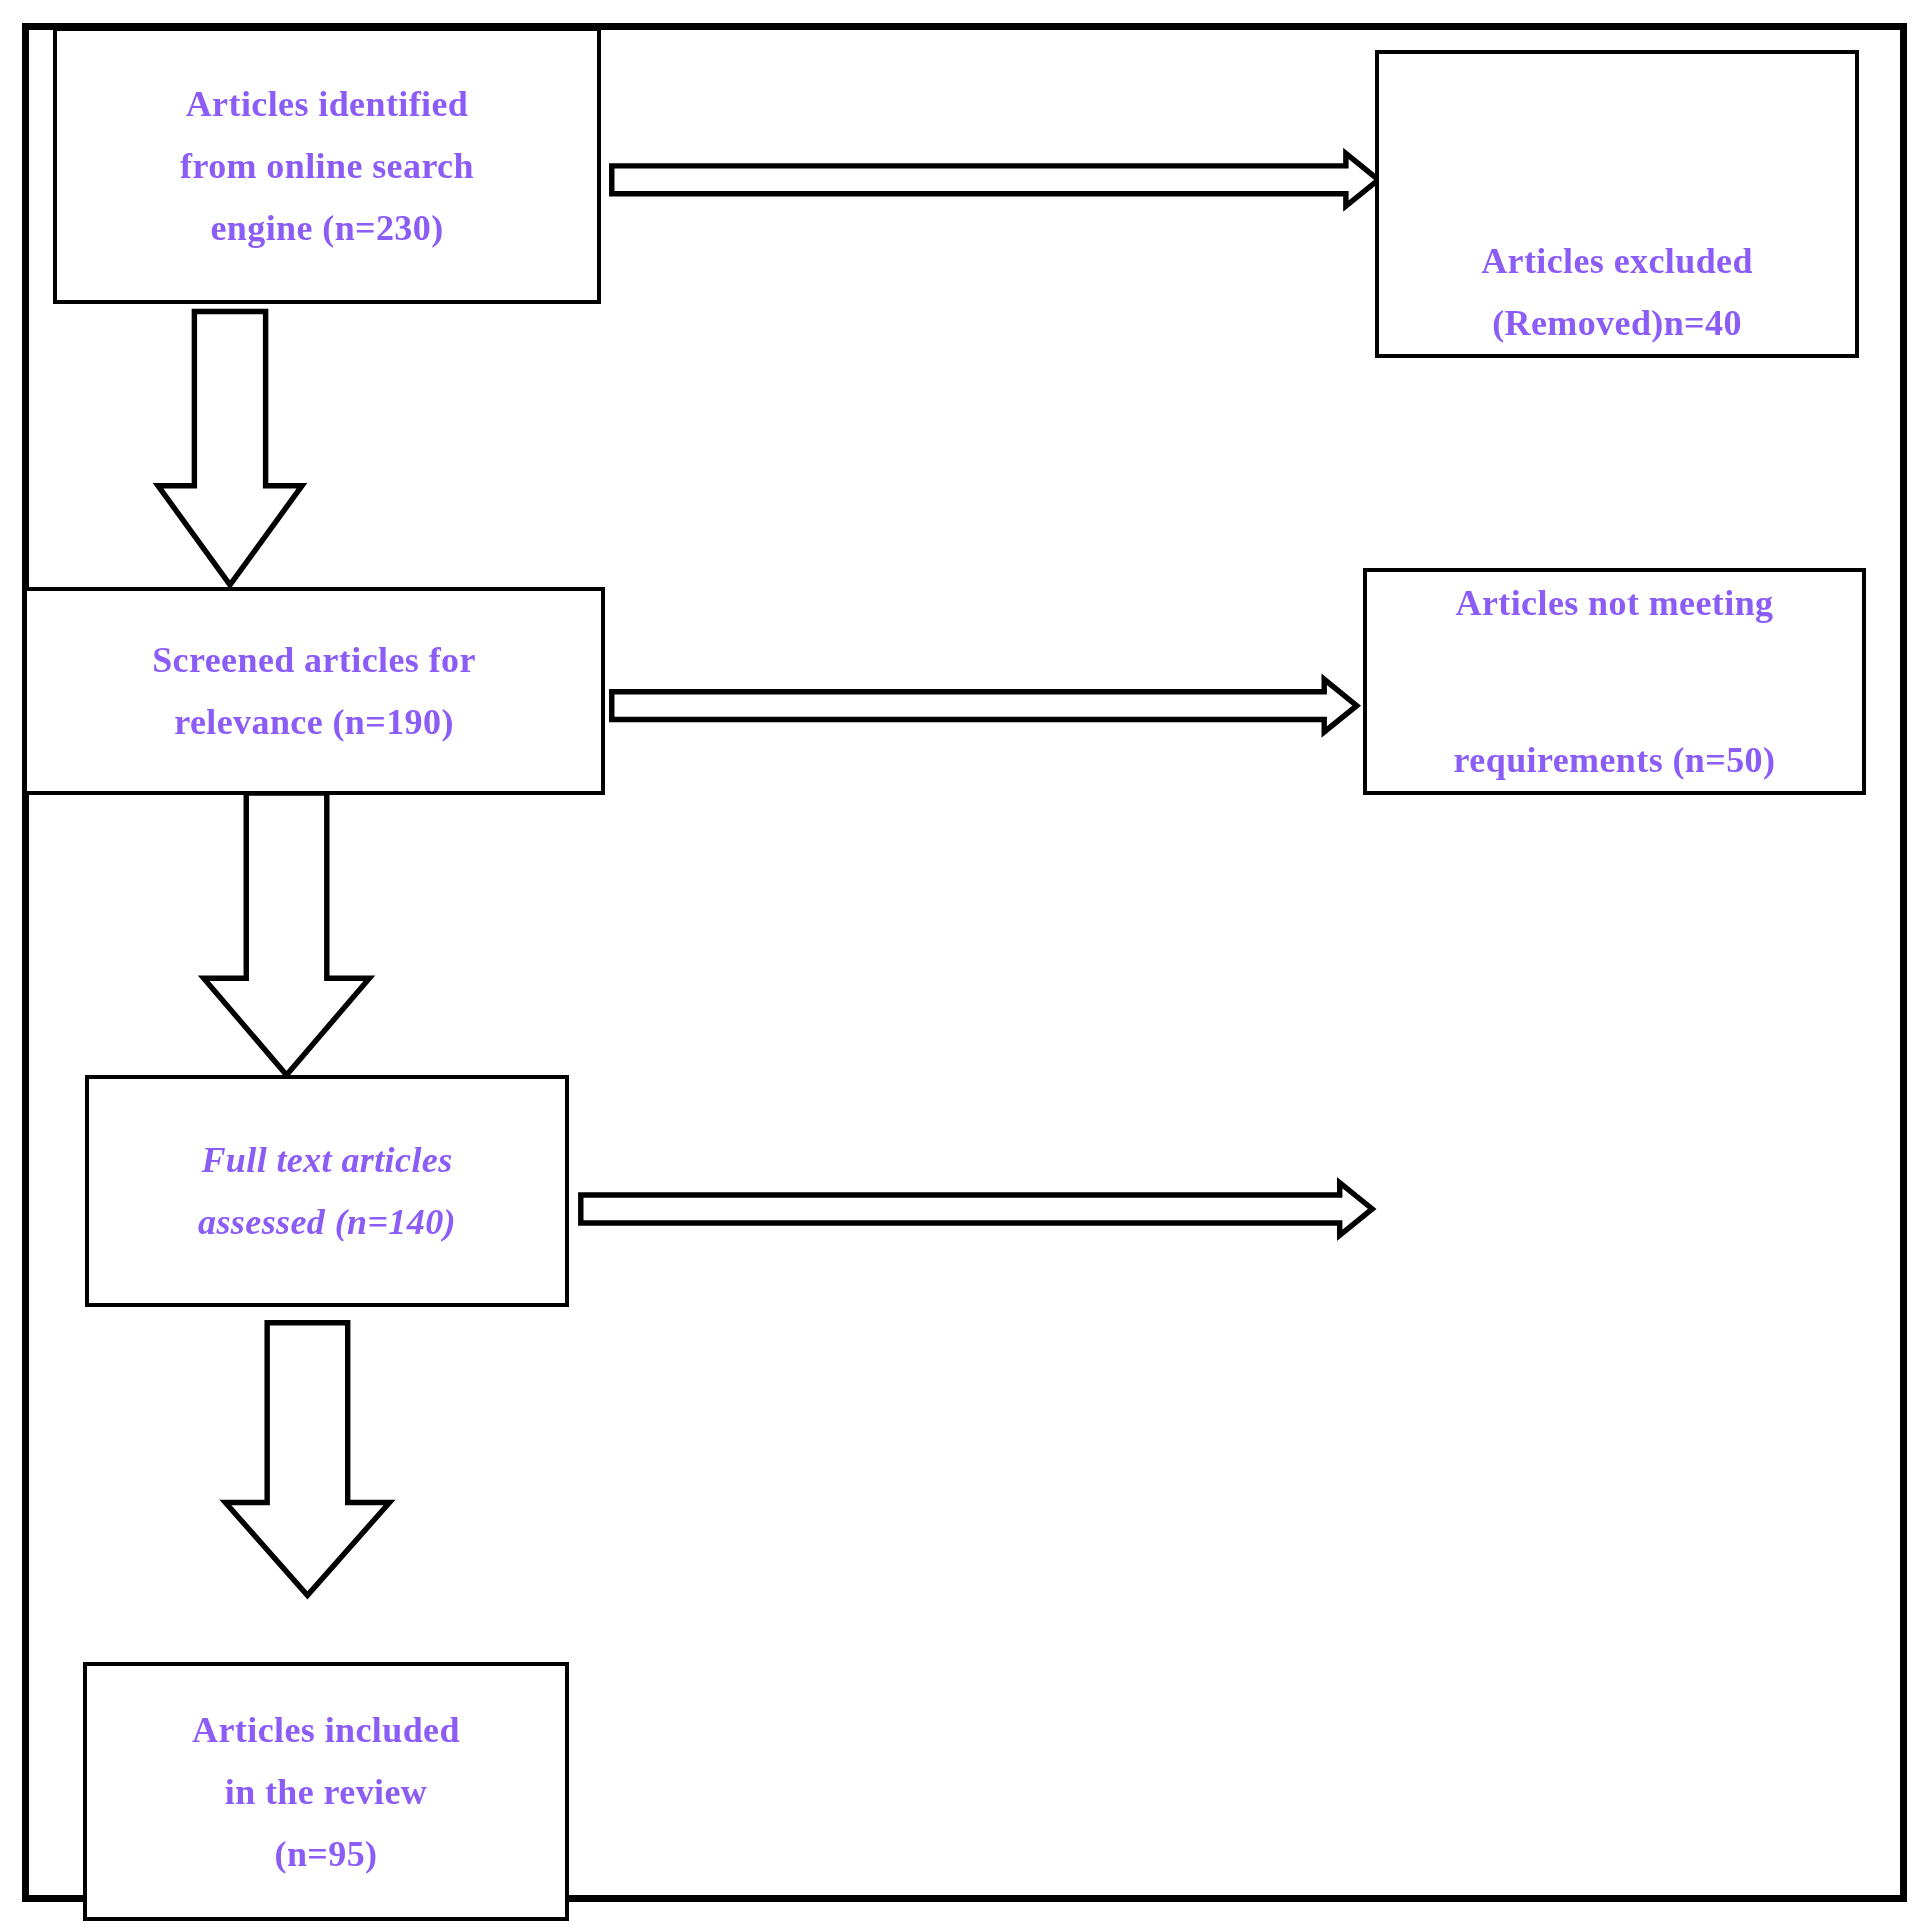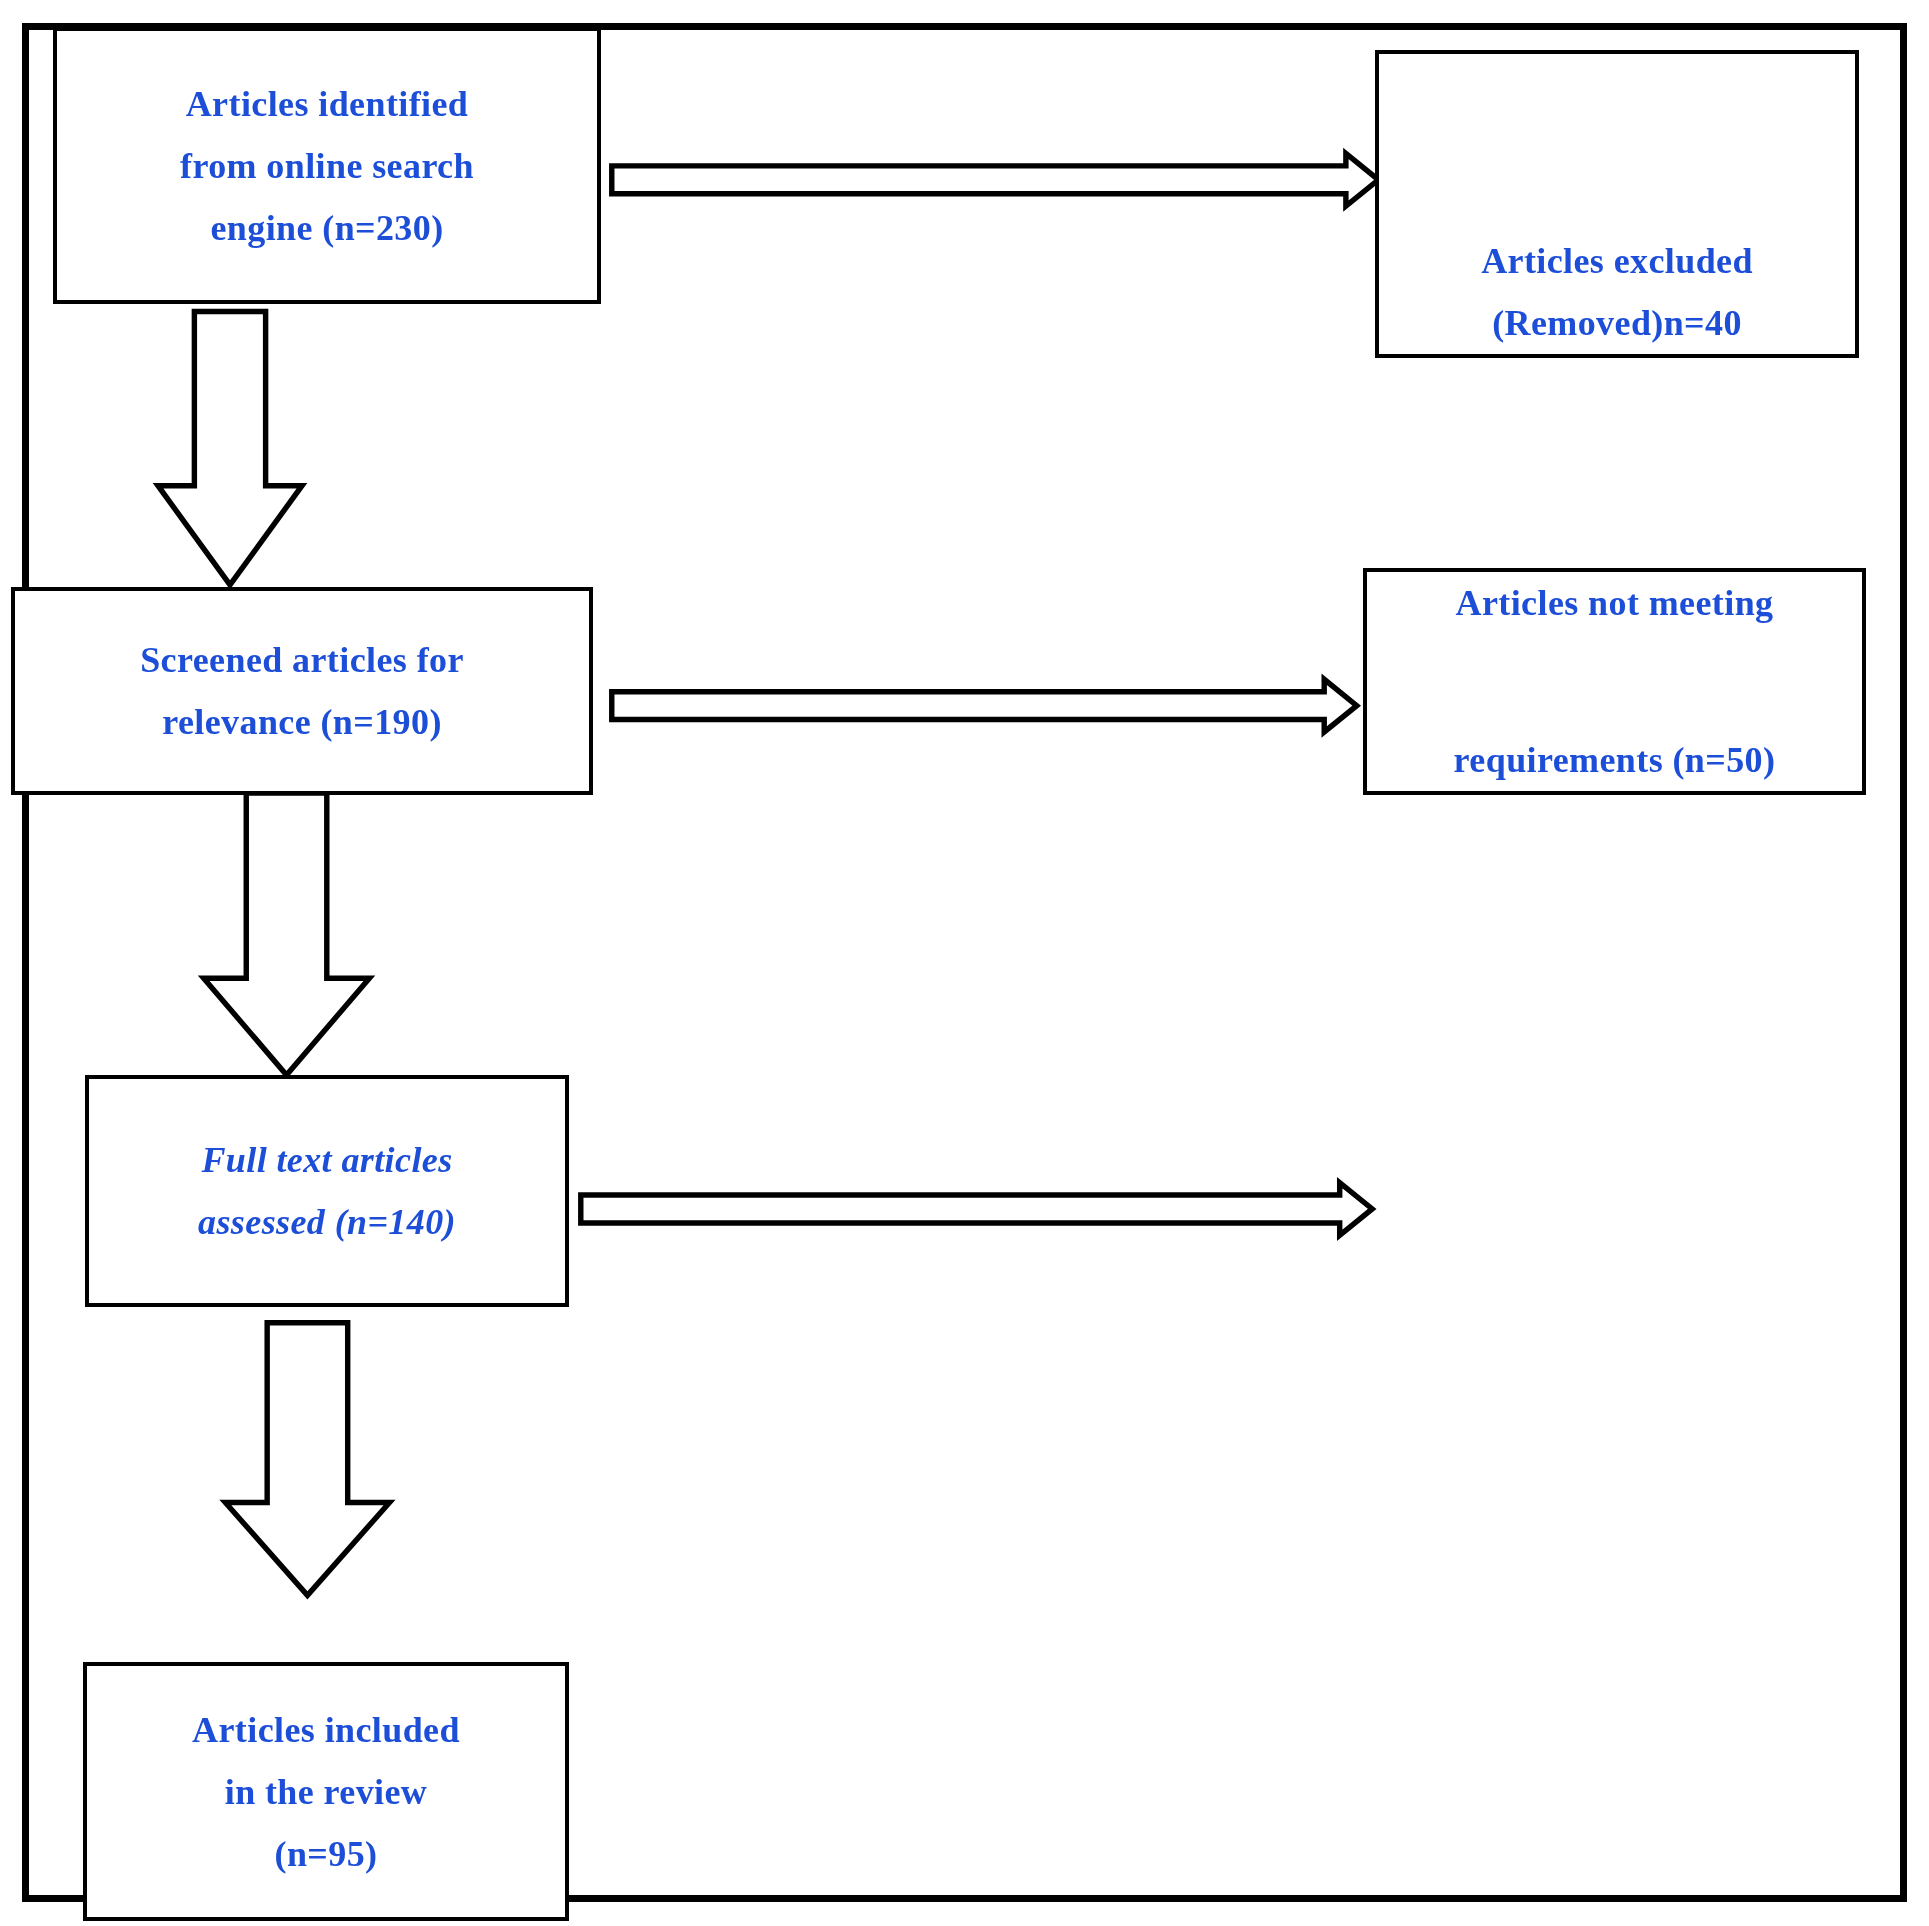--- a/index.html
+++ b/index.html
@@ -35,29 +35,29 @@
     border: 4.6px solid #000000;
     background: #ffffff;
     display: flex;
     flex-direction: column;
     align-items: center;
     justify-content: center;
     text-align: center;
     font-weight: bold;
     font-size: 36px;
     line-height: 62px;
-    color: #1d4ed8;
+    color: #8b5cf6;
     letter-spacing: 0.4px;
     z-index: 2;
   }
   .flow-box span { display: block; white-space: nowrap; }
 
   #box-identified   { left: 53px;   top: 27px;   width: 548px; height: 277px; }
   #box-excluded     { left: 1375px; top: 50px;   width: 484px; height: 308px; justify-content: flex-end; }
-  #box-screened     { left: 11px;   top: 587px;  width: 582px; height: 208px; }
+  #box-screened     { left: 23px;   top: 587px;  width: 582px; height: 208px; }
   #box-not-meeting  { left: 1363px; top: 568px;  width: 503px; height: 227px; justify-content: space-between; }
   #box-fulltext     { left: 85px;  top: 1075px; width: 484px; height: 232px; font-style: italic; }
   #box-irrelevant   { left: 1375px; top: 1115px; width: 455px; height: 221px; }
   #box-included     { left: 83px;  top: 1626px; width: 486px; height: 259px; margin-top: 36px; }
 
   .arrow-layer {
     position: absolute;
     left: 0;
     top: 0;
     width: 1929px;

